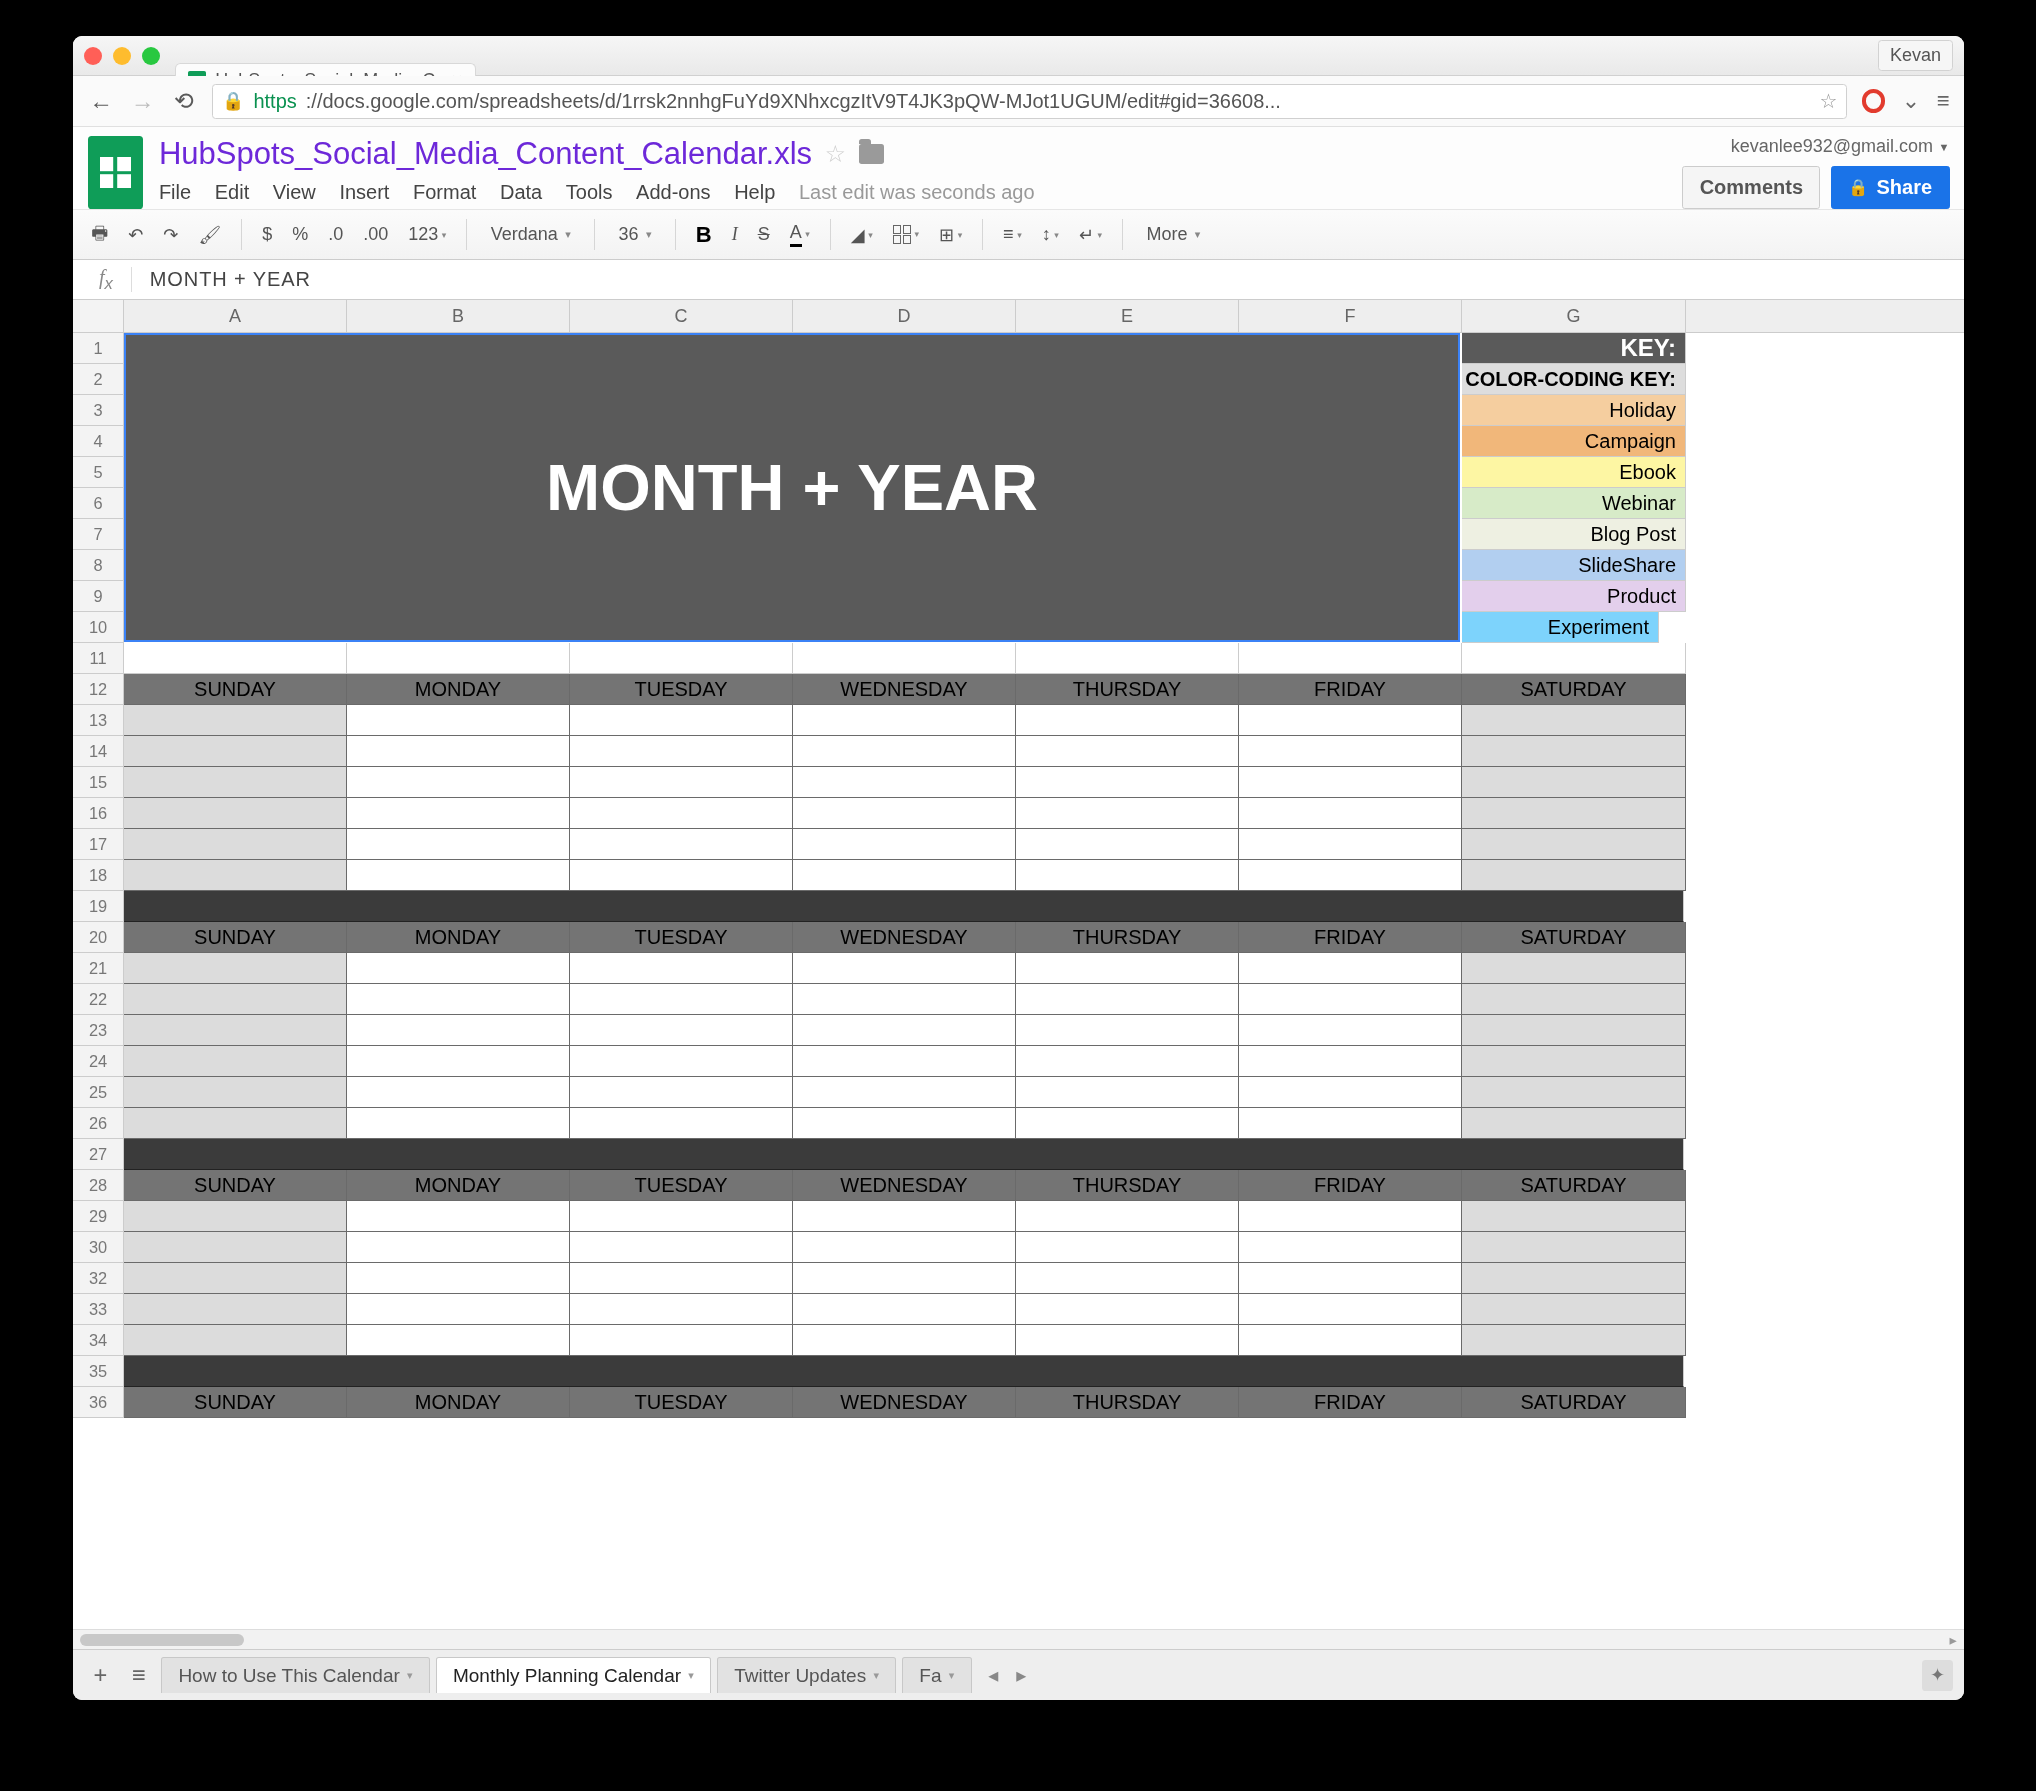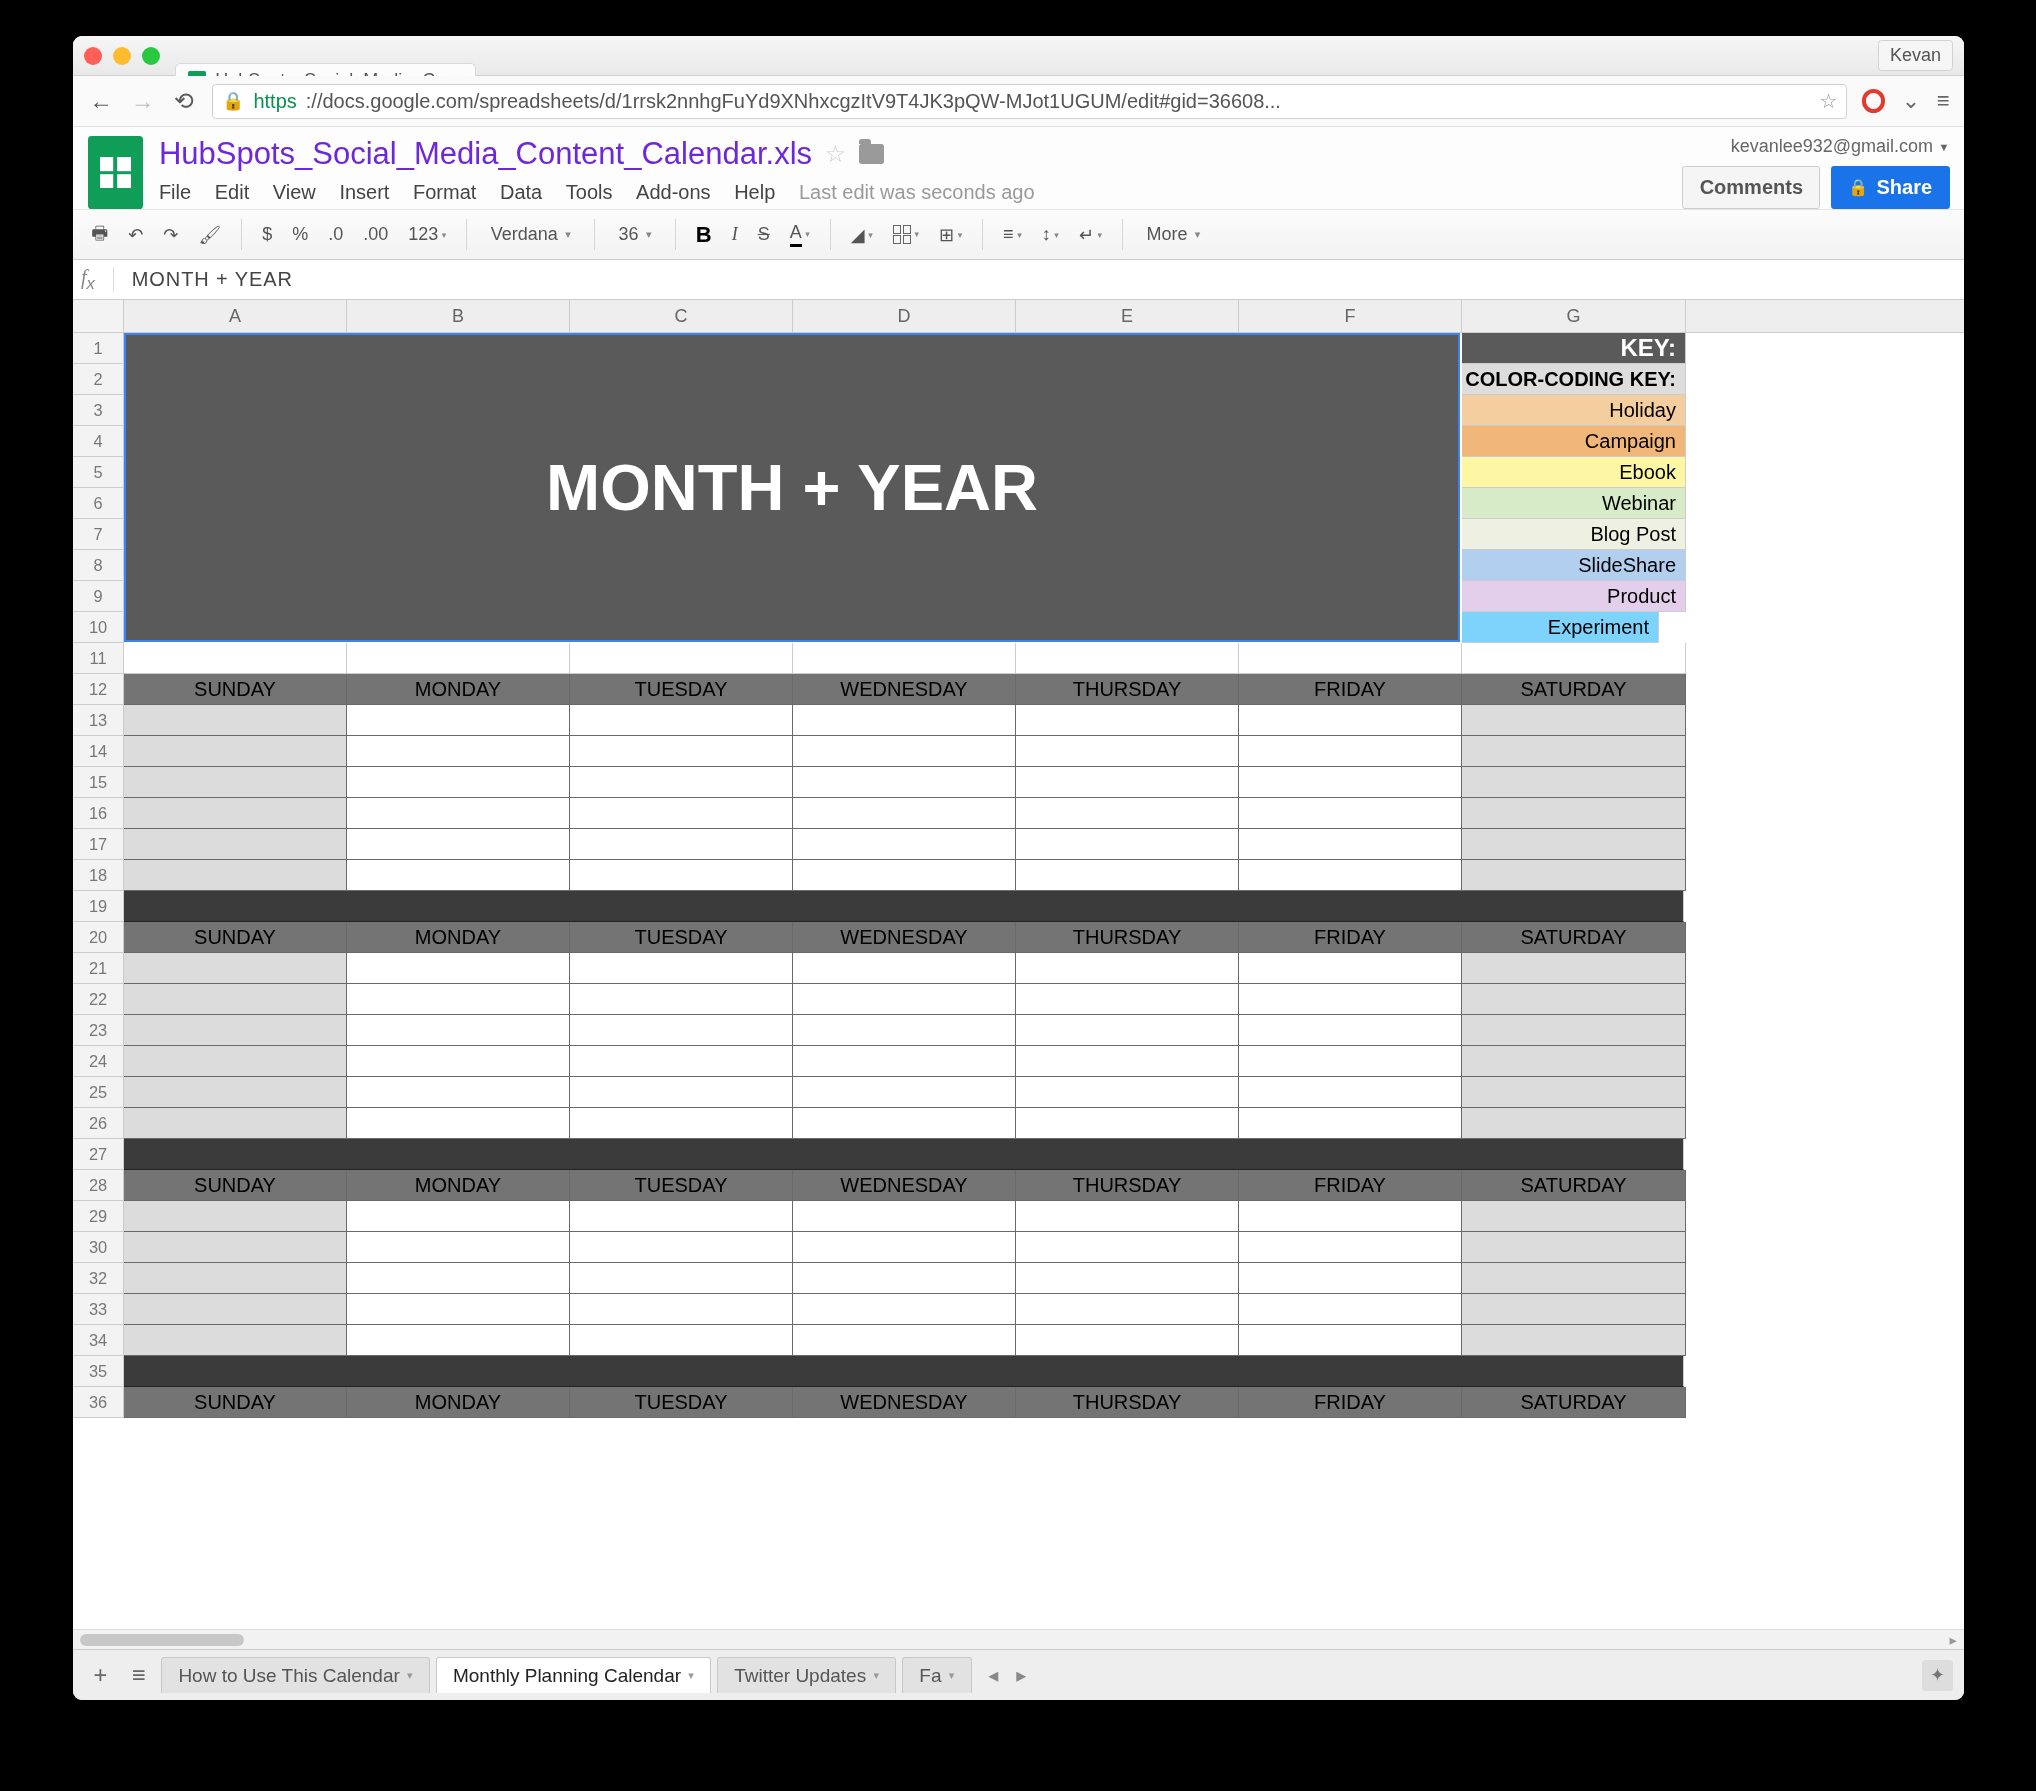--- a/index.html
+++ b/index.html
@@ -76,21 +76,21 @@
   .tb-select{display:flex;align-items:center;gap:7.3px;padding:0 9px;}
   .tb-select .caret{font-size:11px;color:#888;}
   .color-under{border-bottom:3.6px solid #000;padding-bottom:0.9px;}
   .grid-icn{display:grid;grid-template-columns:repeat(2,8.2px);grid-template-rows:repeat(2,8.2px);
     gap:1.8px;}
   .grid-icn span{border:0.9px solid #666;}
   .mini-caret{font-size:9px;color:#888;}
 
   
   .fx-bar{height:40px;border-bottom:0.9px solid #ccc;display:flex;align-items:center;
-    padding:0 8px;font-size:20px;color:#444;gap:18px;background:#fff;}
+    padding:0 26px;font-size:20px;color:#444;gap:18px;background:#fff;}
   .fx-icn{font-style:italic;font-family:Georgia,serif;color:#888;}
   .fx-val{letter-spacing:0.9px;}
   .fx-bar .vbar{width:0.9px;height:25.5px;background:#ddd;}
 
   
   .sheet-area{flex:1;display:flex;flex-direction:column;overflow:hidden;background:#fff;}
   .col-header-row{display:flex;height:33px;background:#eee;border-bottom:0.9px solid #ccc;}
   .corner{width:51px;border-right:0.9px solid #ccc;background:#f3f3f3;}
   .col-head{text-align:center;font-size:18px;color:#666;border-right:0.9px solid #ccc;
     background:#eee;display:flex;align-items:center;justify-content:center;}

